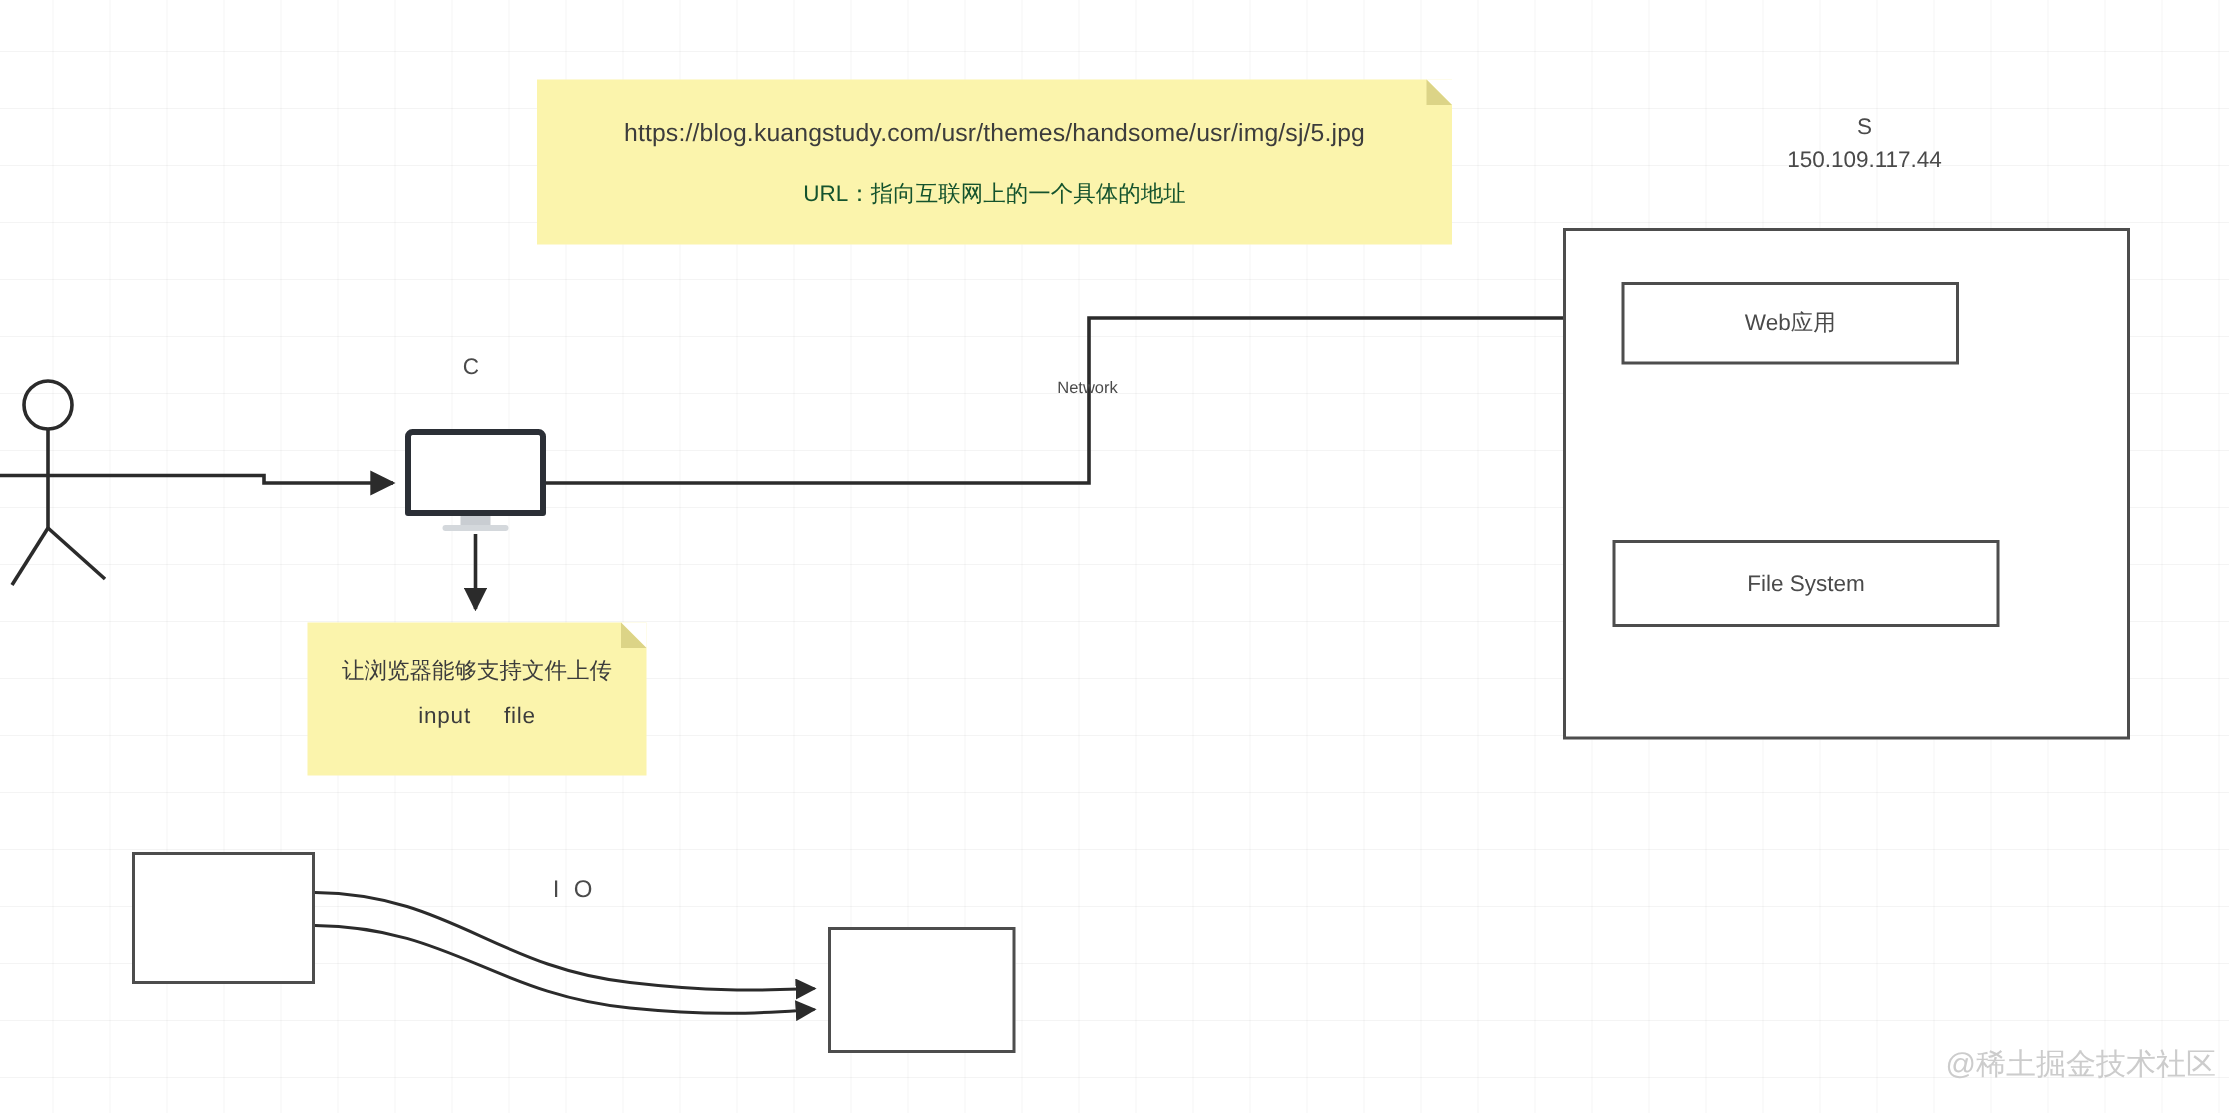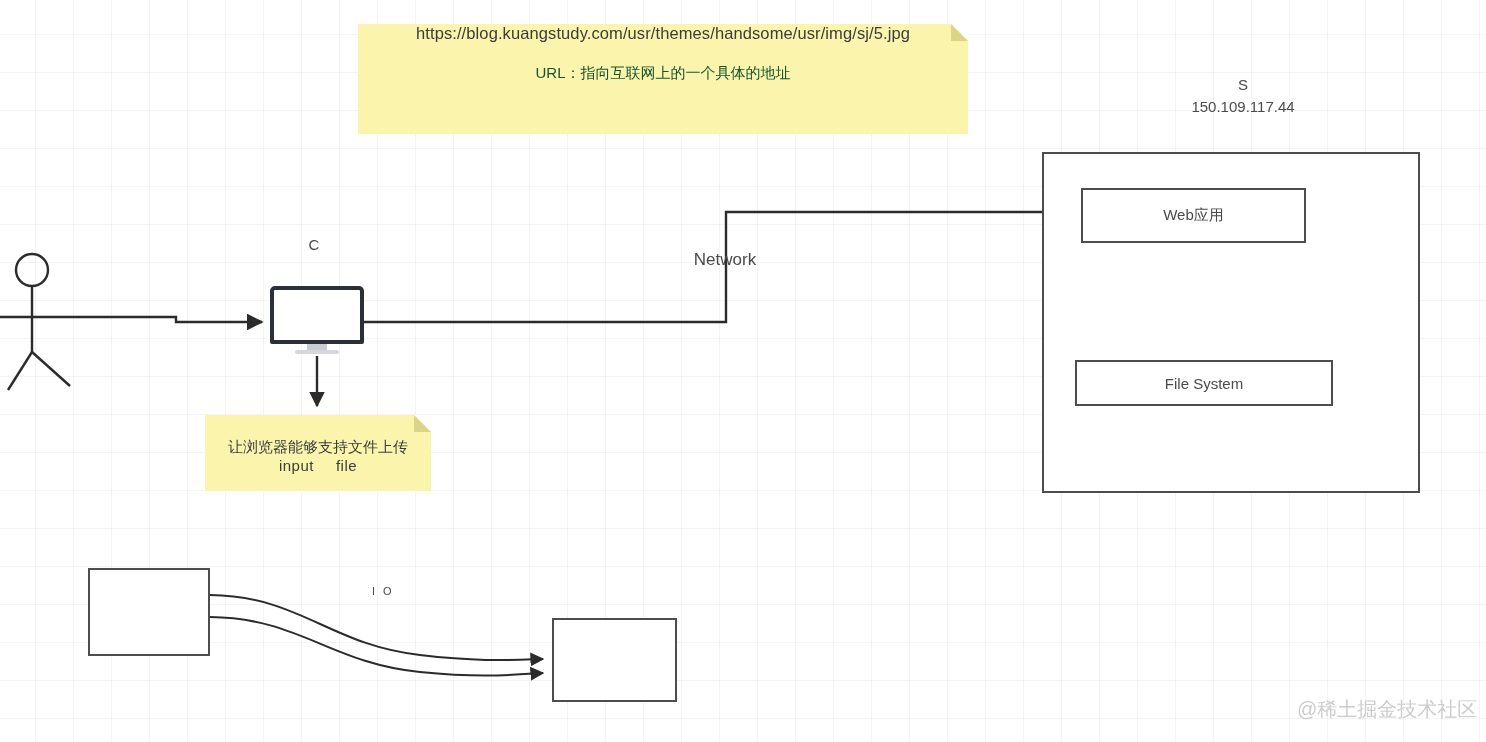--- a/index.html
+++ b/index.html
@@ -49,48 +49,49 @@
     position: absolute;
     top: 0;
     right: 0;
     width: 0;
     height: 0;
     border-right: 17px solid transparent;
     border-bottom: 17px solid #dcd487;
   }
   #note-url {
     left: 358px;
-    top: 24px;
+    top: 53px;
     width: 610px;
     height: 110px;
+    padding-top: 27px;
   }
   #note-url .line1 {
     font-size: 16.5px;
     letter-spacing: 0.1px;
     color: #3c3c3c;
   }
   #note-url .line2 {
     font-size: 15px;
     margin-top: 21px;
     color: #14532d;
   }
   #note-input {
     left: 205px;
     top: 415px;
     width: 226px;
-    height: 76px;
+    height: 102px;
     padding-top: 23px;
   }
   #note-input .line1 {
     font-size: 15px;
     color: #3c3c3c;
   }
   #note-input .line2 {
     font-size: 15px;
-    margin-top: 0;
+    margin-top: 12px;
     color: #3c3c3c;
     letter-spacing: 0.5px;
   }
   #note-input .line2 .gap { display:inline-block; width: 22px; }
 
   
   .lbl {
     position: absolute;
     color: #4a4a4a;
     text-align: center;
@@ -99,29 +100,29 @@
   #label-server {
     left: 1150px; top: 74px; width: 186px;
     font-size: 15px; line-height: 22px;
   }
   #label-client {
     left: 283px; top: 236px; width: 62px;
     font-size: 15px;
   }
   #label-network {
     left: 605px; top: 249px; width: 240px;
-    font-size: 17px; line-height: 21px;
+    font-size: 11px; line-height: 21px;
   }
   #label-store {
     left: 1182px; top: 289px; width: 42px;
     font-size: 13.5px;
   }
   #label-io {
     left: 350px; top: 585px; width: 66px;
-    font-size: 11px; letter-spacing: 2.5px;
+    font-size: 16px; letter-spacing: 2.5px;
   }
 
   
   .box {
     position: absolute;
     box-sizing: border-box;
     background: #ffffff;
     border: 2px solid #4d4d4d;
     display: flex;
     align-items: center;
@@ -133,21 +134,21 @@
     left: 1042px; top: 152px;
     width: 378px; height: 341px;
     border-width: 2px;
   }
   #box-webapp {
     left: 1081px; top: 188px;
     width: 225px; height: 55px;
   }
   #box-filesystem {
     left: 1075px; top: 360px;
-    width: 258px; height: 46px;
+    width: 258px; height: 58px;
   }
   #box-io-left {
     left: 88px; top: 568px;
     width: 122px; height: 88px;
   }
   #box-io-right {
     left: 552px; top: 618px;
     width: 125px; height: 84px;
   }
 

